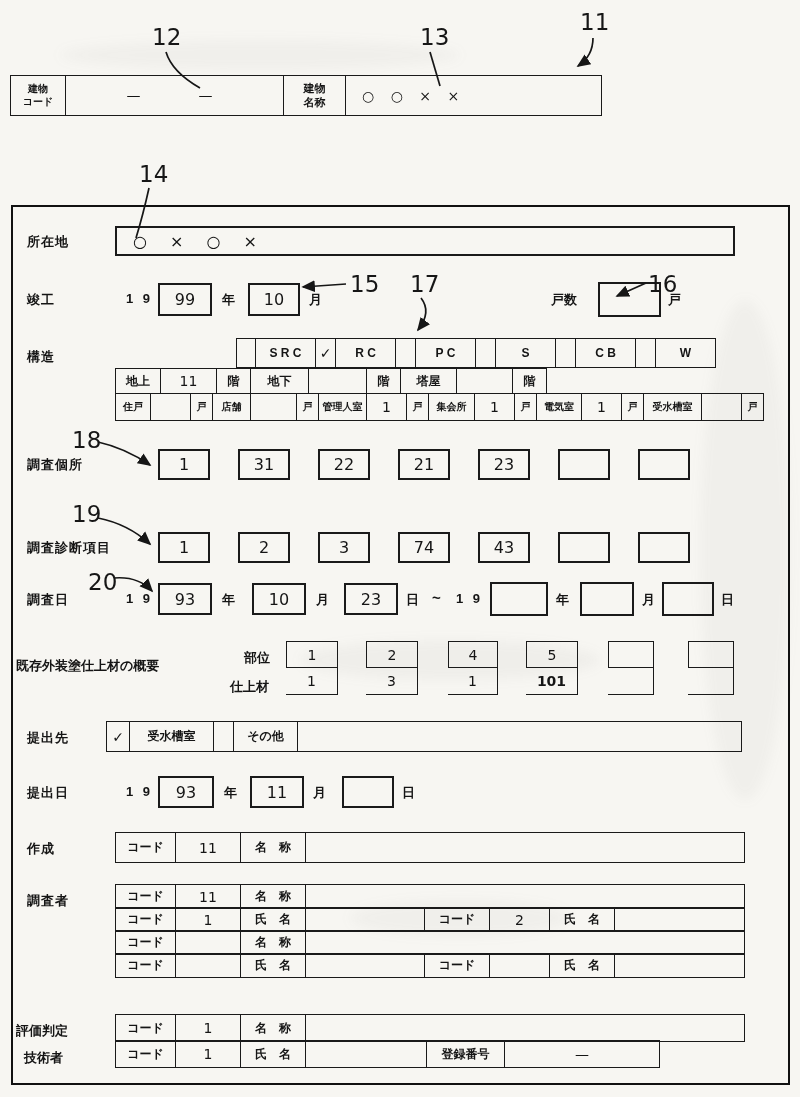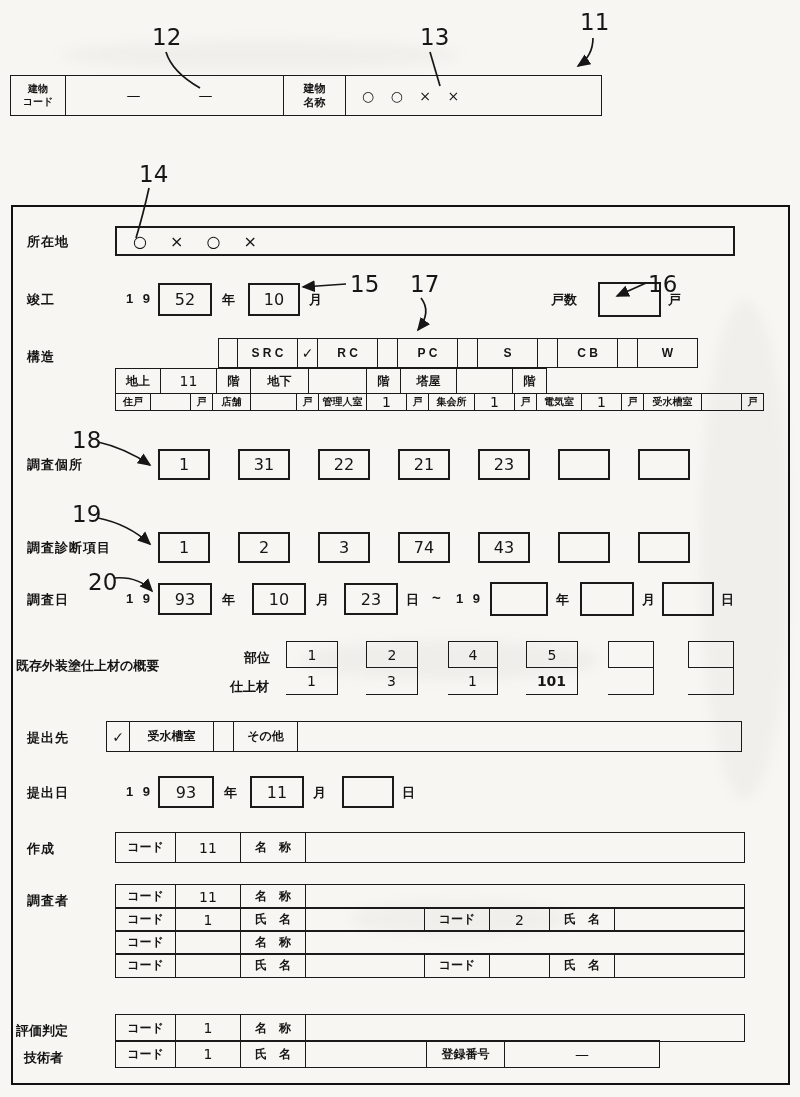--- a/index.html
+++ b/index.html
@@ -62,30 +62,30 @@
   </div>
 
 
   <div class="formborder" style="left:11px;top:205px;width:779px;height:880px;"></div>
 
   <div class="lbl" style="left:27px;top:233px;">所在地</div>
   <div class="vbox" style="left:115px;top:226px;width:620px;height:30px;justify-content:flex-start;padding-left:16px;letter-spacing:9px;">○ × ○ ×</div>
 
   <div class="lbl" style="left:27px;top:291px;">竣工</div>
   <div class="plain" style="left:126px;top:291px;letter-spacing:3px;">1 9</div>
-  <div class="vbox" style="left:158px;top:283px;width:54px;height:33px;">52</div>
+  <div class="vbox" style="left:158px;top:283px;width:54px;height:33px;">99</div>
   <div class="plain" style="left:222px;top:291px;">年</div>
   <div class="vbox" style="left:248px;top:283px;width:52px;height:33px;">10</div>
   <div class="plain" style="left:309px;top:291px;">月</div>
   <div class="plain" style="left:551px;top:291px;">戸数</div>
   <div class="vbox" style="left:598px;top:282px;width:63px;height:35px;"></div>
   <div class="plain" style="left:668px;top:291px;">戸</div>
 
   <div class="lbl" style="left:27px;top:348px;">構造</div>
-  <div class="cellrow" style="left:218px;top:338px;height:30px;">
+  <div class="cellrow" style="left:236px;top:338px;height:30px;">
     <div class="c val" style="width:20px;"></div>
     <div class="c" style="width:60px;">S R C</div>
     <div class="c val" style="width:20px;">✓</div>
     <div class="c" style="width:60px;">R C</div>
     <div class="c val" style="width:20px;"></div>
     <div class="c" style="width:60px;">P C</div>
     <div class="c val" style="width:20px;"></div>
     <div class="c" style="width:60px;">S</div>
     <div class="c val" style="width:20px;"></div>
     <div class="c" style="width:60px;">C B</div>
@@ -97,21 +97,21 @@
     <div class="c val" style="width:56px;">11</div>
     <div class="c" style="width:34px;">階</div>
     <div class="c" style="width:58px;">地下</div>
     <div class="c val" style="width:58px;"></div>
     <div class="c" style="width:34px;">階</div>
     <div class="c" style="width:56px;">塔屋</div>
     <div class="c val" style="width:56px;"></div>
     <div class="c" style="width:34px;">階</div>
     <div class="c" style="width:216px;border-top:none;border-right:none;"></div>
   </div>
-  <div class="cellrow" style="left:115px;top:393px;height:18px;">
+  <div class="cellrow" style="left:115px;top:393px;height:28px;">
     <div class="c sm" style="width:36px;">住戸</div>
     <div class="c val" style="width:40px;"></div>
     <div class="c sm" style="width:22px;">戸</div>
     <div class="c sm" style="width:38px;">店舗</div>
     <div class="c val" style="width:46px;"></div>
     <div class="c sm" style="width:22px;">戸</div>
     <div class="c sm" style="width:48px;">管理人室</div>
     <div class="c val" style="width:40px;">1</div>
     <div class="c sm" style="width:22px;">戸</div>
     <div class="c sm" style="width:46px;">集会所</div>

